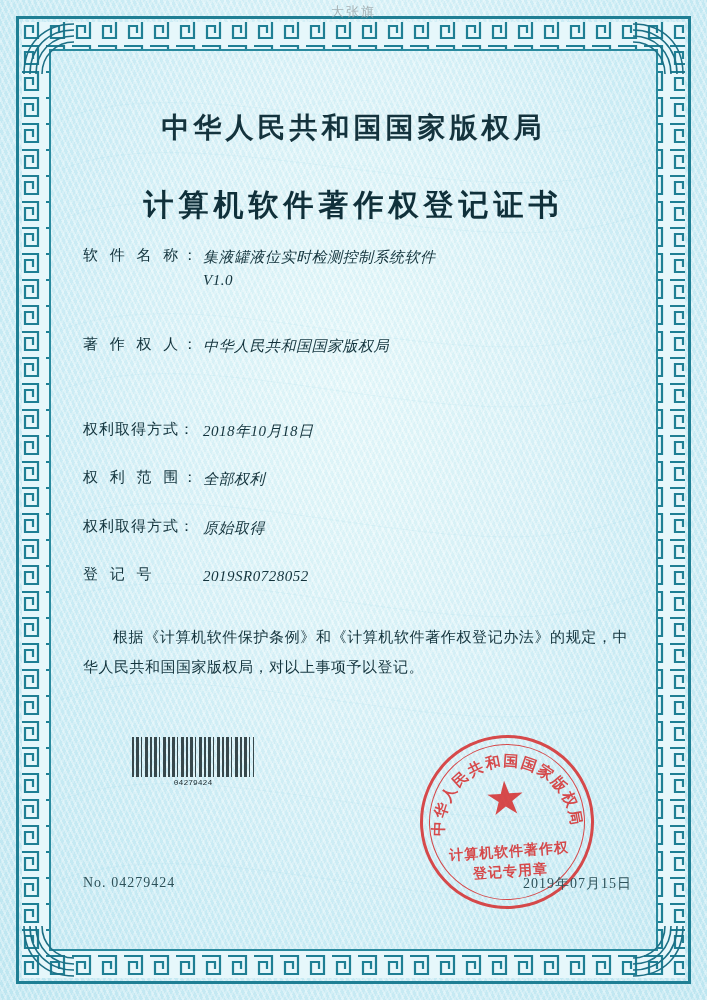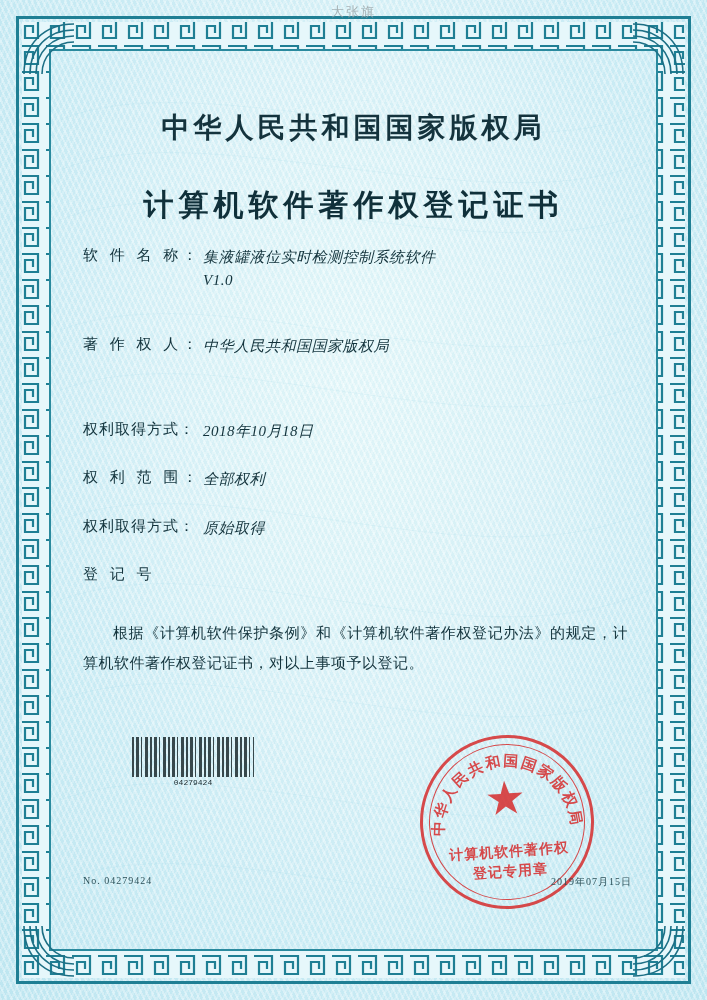--- a/index.html
+++ b/index.html
@@ -215,21 +215,21 @@
   }
 
   
   .footer {
     position: absolute;
     left: 36px;
     right: 28px;
     top: 828px;
     display: flex;
     justify-content: space-between;
-    font-size: 10px;
+    font-size: 14px;
     color: #3b5a60;
     letter-spacing: 1px;
   }
   .footer .no { color: #2d5159; }
   .footer .date { color: #2d5159; font-family: Liberation Serif, serif; }
 </style>
 </head>
 <body>
 
 <div class="certificate">
@@ -352,25 +352,26 @@
         <div class="field-value">全部权利</div>
       </div>
 
       <div class="field-row">
         <div class="field-label tight">权利取得方式：</div>
         <div class="field-value">原始取得</div>
       </div>
 
       <div class="field-row">
         <div class="field-label">登 记 号</div>
+        <div class="field-value">2019SR0728052</div>
       </div>
 
     </div>
 
-    <div class="paragraph">根据《计算机软件保护条例》和《计算机软件著作权登记办法》的规定，计算机软件著作权登记证书，对以上事项予以登记。</div>
+    <div class="paragraph">根据《计算机软件保护条例》和《计算机软件著作权登记办法》的规定，中华人民共和国国家版权局，对以上事项予以登记。</div>
 
     <div class="barcode"></div>
     <div class="barcode-num">04279424</div>
 
     <div class="seal">
       <div class="seal-inner"></div>
       <svg class="seal-arc" viewBox="0 0 168 168">
         <defs>
           <path id="arcpath" d="M 20,92 A 64,64 0 0 1 148,92" fill="none"></path>
         </defs>

